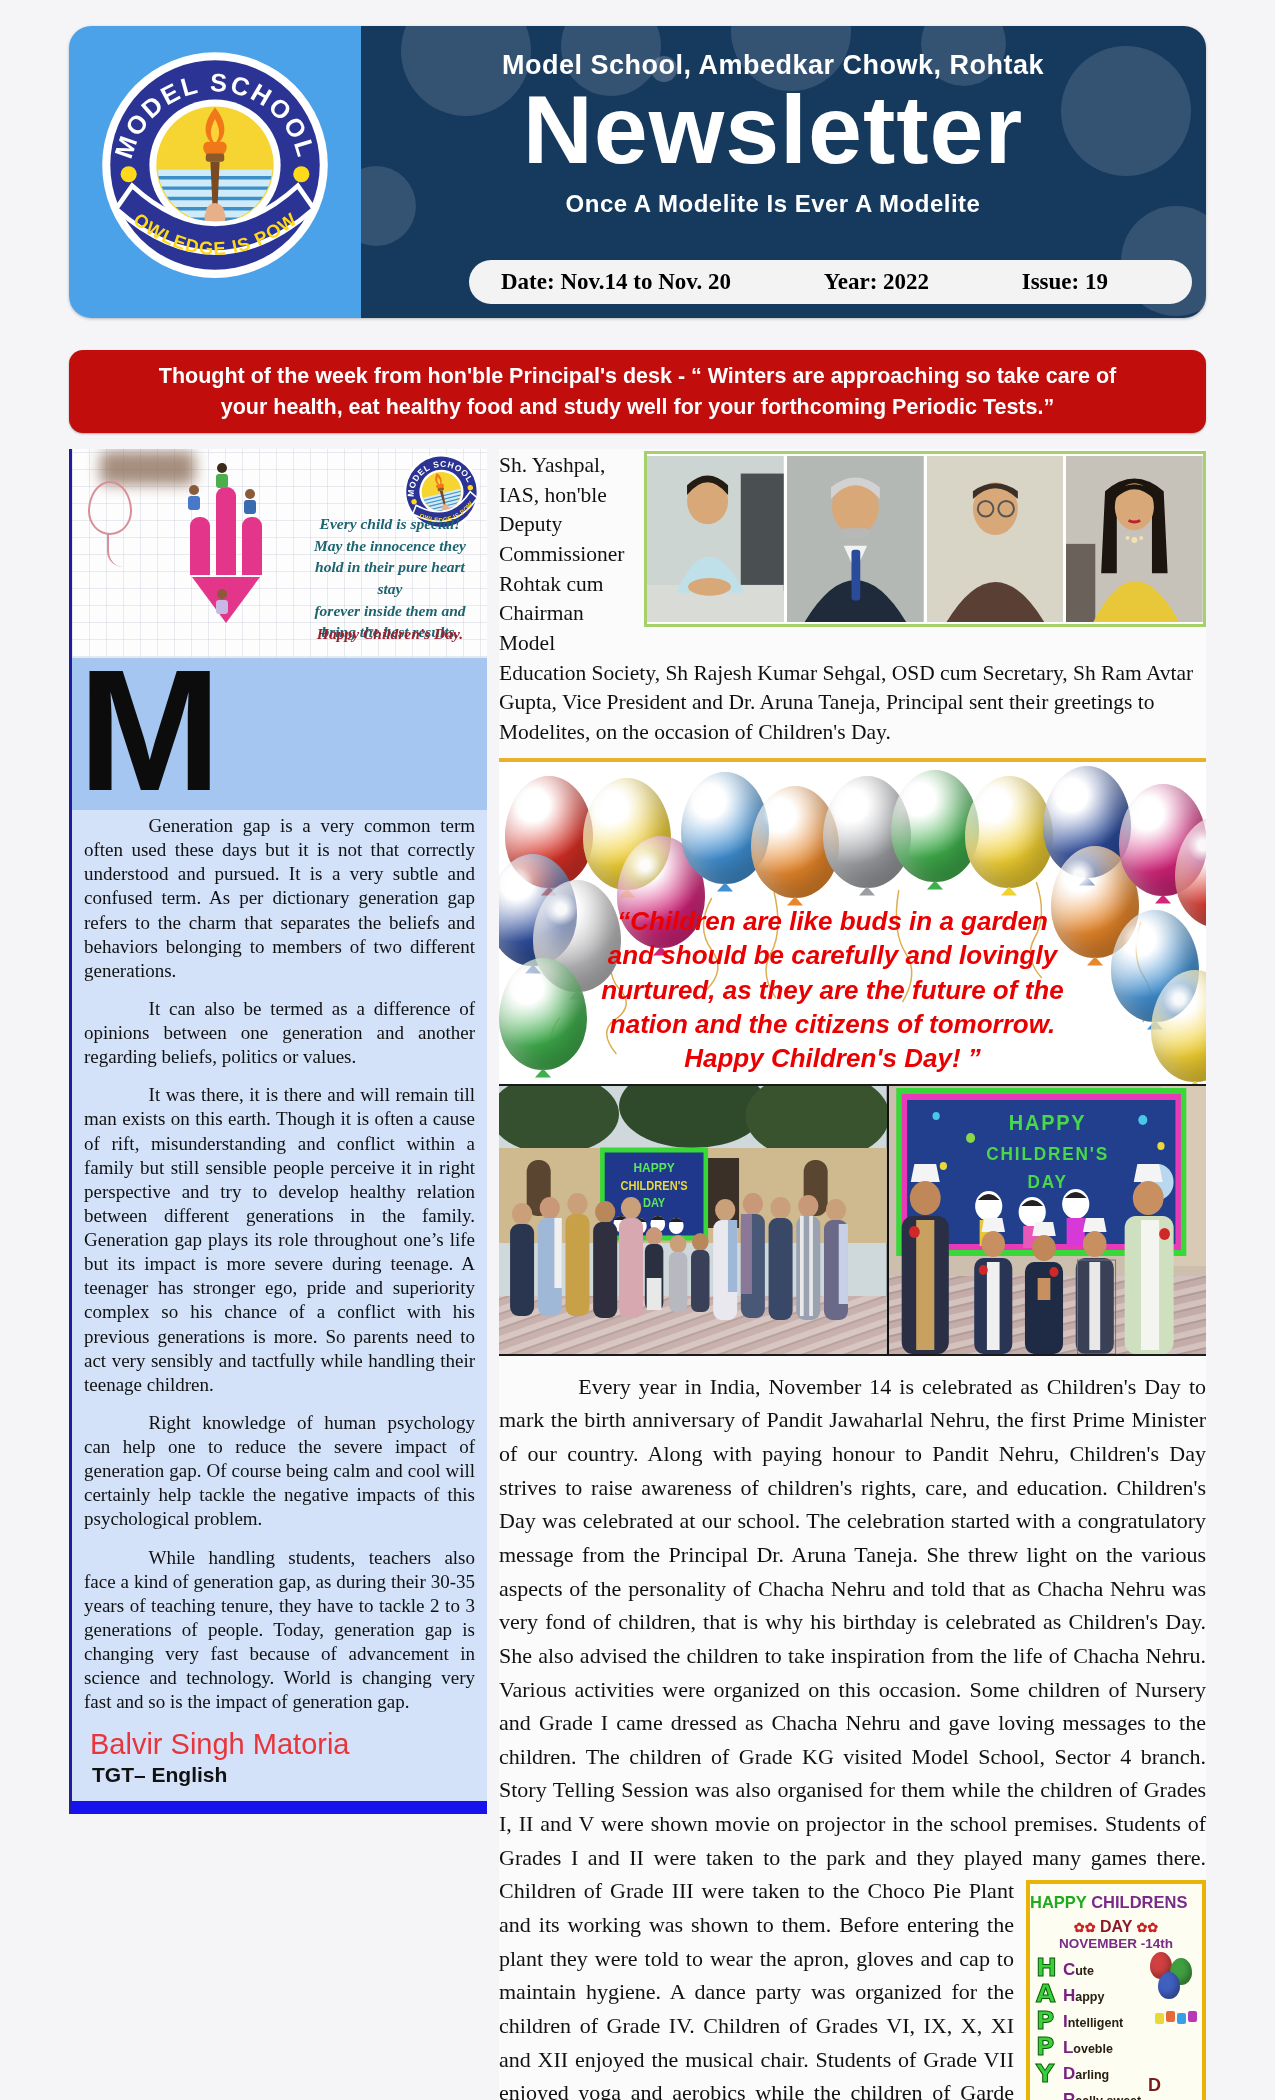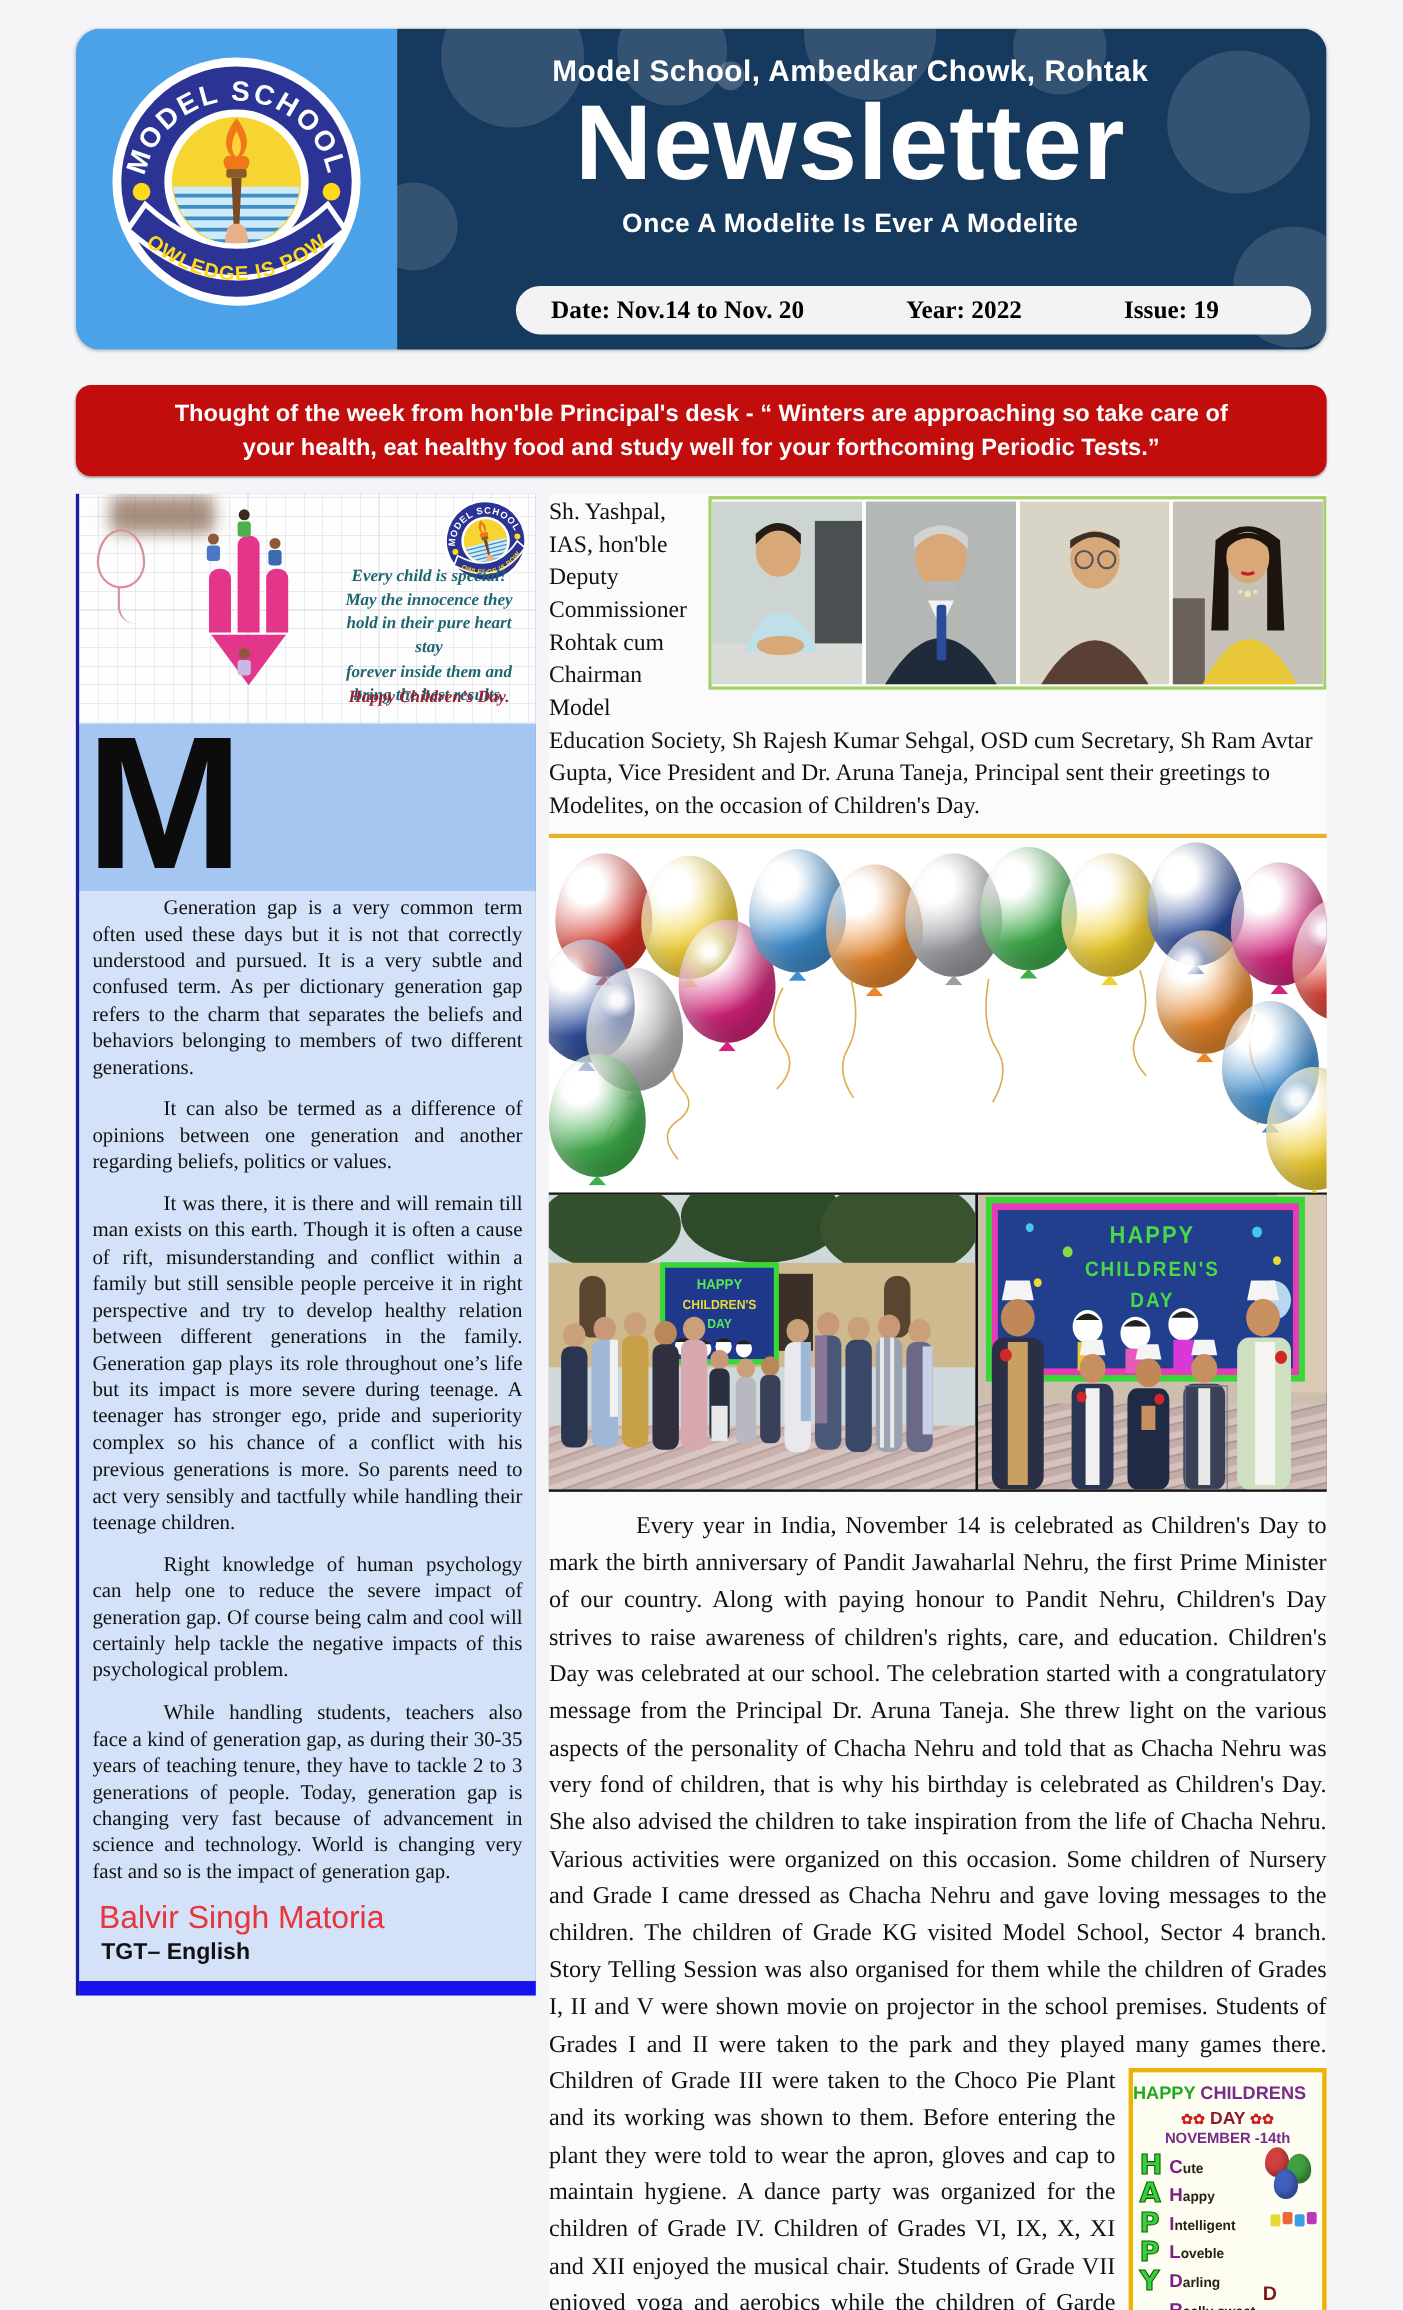--- a/index.html
+++ b/index.html
@@ -360,20 +360,25 @@
             <div class="balloon" style="left: 612px; top: 148px; background: radial-gradient(circle at 32% 26%, rgba(255, 255, 255, 0.95) 0px, rgba(255, 255, 255, 0.95) 5%, rgba(255, 255, 255, 0.4) 16%, rgb(63, 143, 210) 58%);">
               <i style="background: rgb(63, 143, 210);"></i>
             </div>
             <div class="balloon" style="left: 676px; top: 54px; background: radial-gradient(circle at 32% 26%, rgba(255, 255, 255, 0.95) 0px, rgba(255, 255, 255, 0.95) 5%, rgba(255, 255, 255, 0.4) 16%, rgb(217, 48, 37) 58%);">
               <i style="background: rgb(217, 48, 37);"></i>
             </div>
             <div class="balloon" style="left: 652px; top: 208px; background: radial-gradient(circle at 32% 26%, rgba(255, 255, 255, 0.95) 0px, rgba(255, 255, 255, 0.95) 5%, rgba(255, 255, 255, 0.4) 16%, rgb(242, 208, 48) 58%);">
               <i style="background: rgb(242, 208, 48);"></i>
             </div>
           </div>
+        <div class="quote">“Children are like buds in a garden
+and should be carefully and lovingly
+nurtured, as they are the future of the
+nation and the citizens of tomorrow.
+Happy Children's Day! ”</div>
       </div>
 
       <div class="photos-row">
 
         <svg class="photoA" viewBox="0 0 420 268" preserveAspectRatio="none">
           <defs>
             <pattern id="bricksA" width="26" height="14" patternUnits="userSpaceOnUse" patternTransform="rotate(-18)">
               <rect width="26" height="14" fill="#c9b2ae"></rect>
               <rect width="26" height="6" fill="#d8c6c2"></rect>
               <line x1="0" y1="7" x2="26" y2="7" stroke="#a8928e" stroke-width="1"></line>

